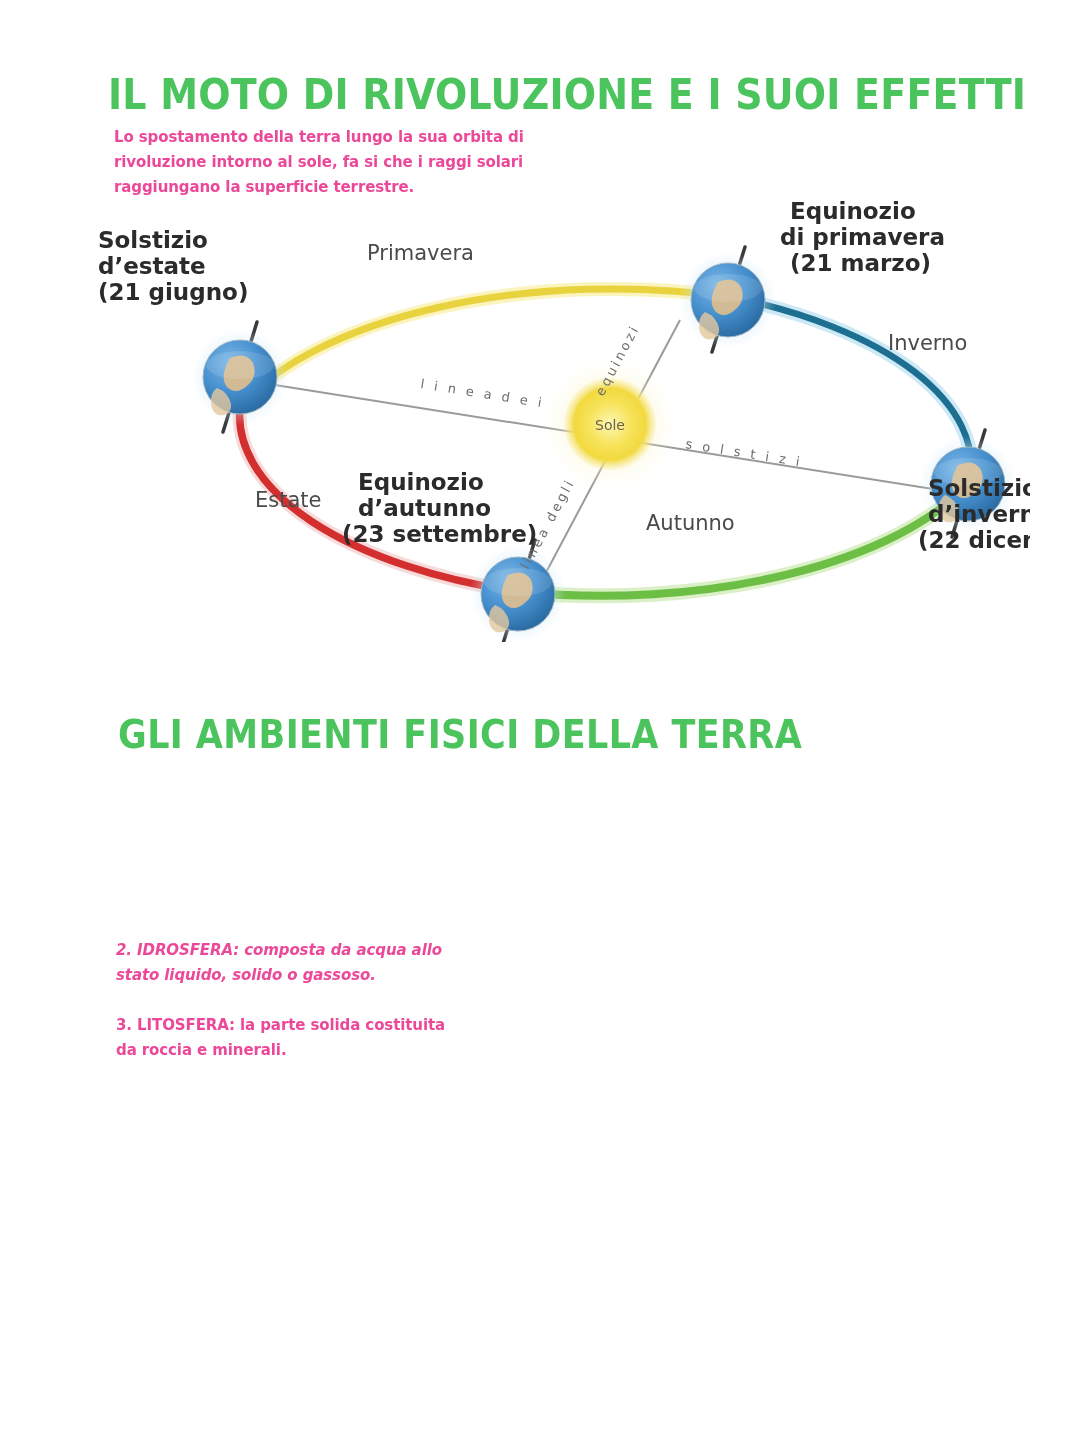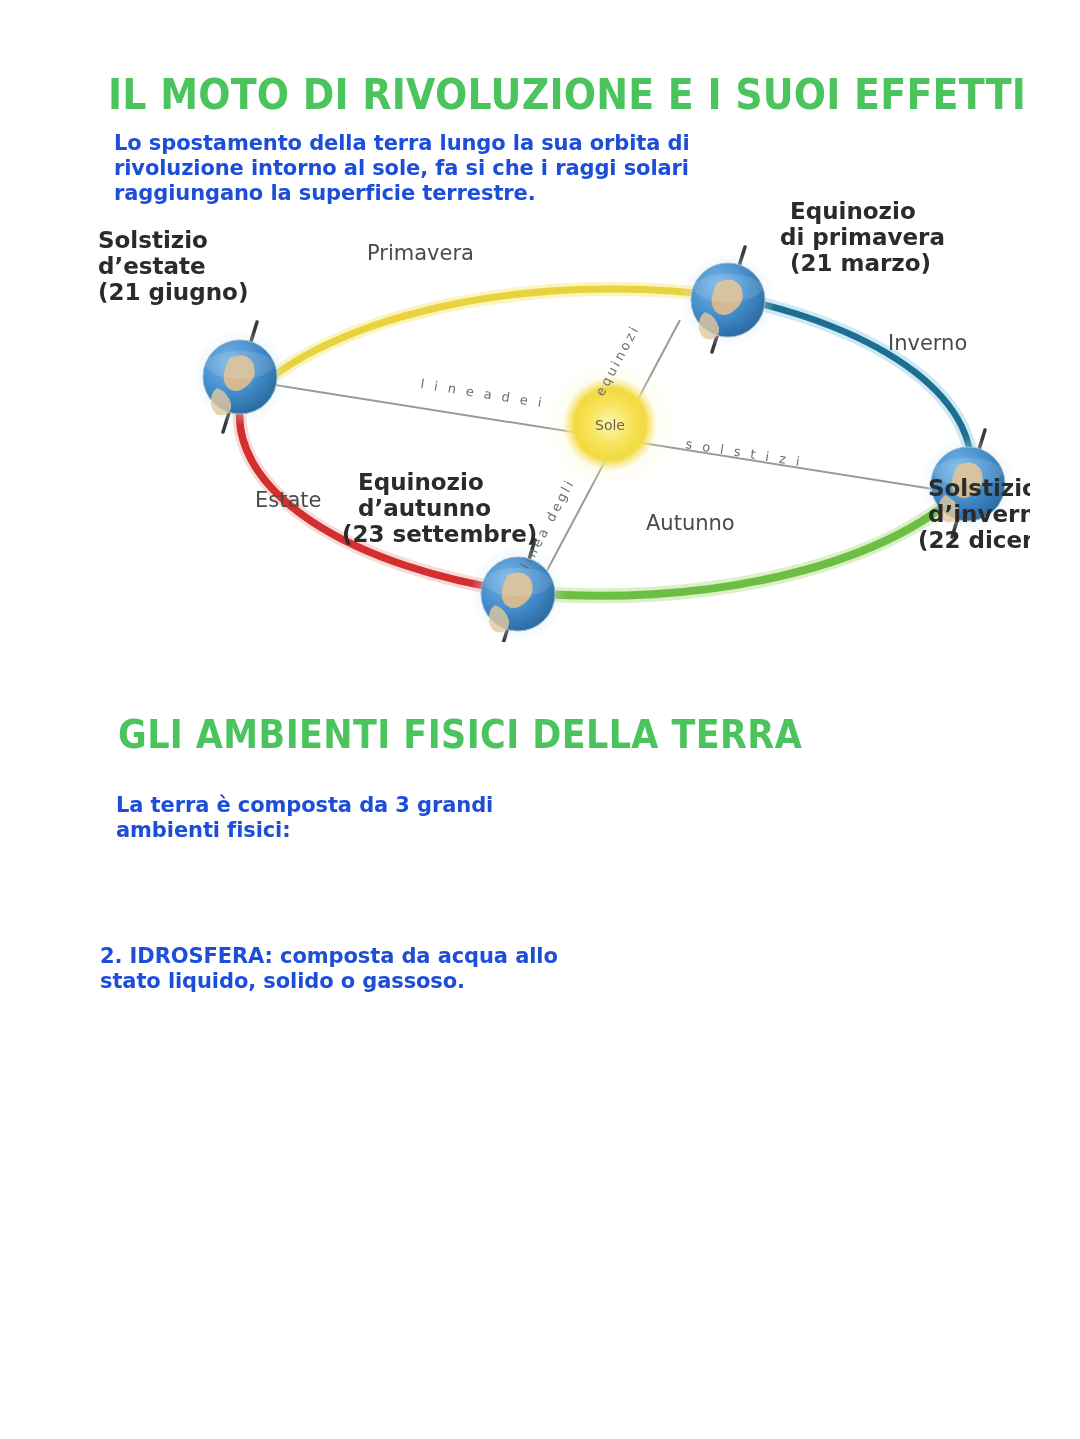--- a/index.html
+++ b/index.html
@@ -41,32 +41,32 @@
   #heading-2 {
     left: 118px;
     top: 683px;
     font-size: 35px;
     letter-spacing: 0.4px;
   }
 
   
   .body-text {
     position: absolute;
-    color: #1d4ed8;
+    color: #ec4899;
     font-family: "DejaVu Sans", sans-serif;
     font-weight: bold;
-    font-size: 21px;
+    font-size: 15px;
     line-height: 25px;
     letter-spacing: -0.1px;
     white-space: pre-line;
   }
   #intro-paragraph { left: 114px; top: 110px; width: 680px; }
   #env-intro       { left: 116px; top: 772px; width: 560px; }
   #env-item-1      { left: 116px; top: 848px; width: 560px; }
-  #env-item-2      { left: 100px; top: 923px; width: 560px; }
+  #env-item-2      { left: 116px; top: 923px; width: 560px; font-style: italic; }
   #env-item-3      { left: 116px; top: 998px; width: 560px; }
 
   
   #orbit-diagram {
     position: absolute;
     left: 90px;
     top: 192px;
     width: 940px;
     height: 450px;
   }
@@ -233,21 +233,21 @@
 
       <text class="dlabel-line" x="330" y="196" transform="rotate(9 330 196)">l i n e a   d e i</text>
       <text class="dlabel-line" x="595" y="256" transform="rotate(9 595 256)">s o l s t i z i</text>
       <text class="dlabel-line" x="438" y="378" transform="rotate(-62 438 378)">linea degli</text>
       <text class="dlabel-line" x="513" y="205" transform="rotate(-62 513 205)">equinozi</text>
     </svg>
   </div>
 
   <h2 class="heading" id="heading-2">GLI AMBIENTI FISICI DELLA TERRA</h2>
 
-  <p class="body-text" id="env-intro">La terra è composta da 3 grandi
-ambienti fisici:</p>
 
 
   <p class="body-text" id="env-item-2">2. IDROSFERA: composta da acqua allo
 stato liquido, solido o gassoso.</p>
 
+  <p class="body-text" id="env-item-3">3. LITOSFERA: la parte solida costituita
+da roccia e minerali.</p>
 
 </div>
 
 </body></html>

